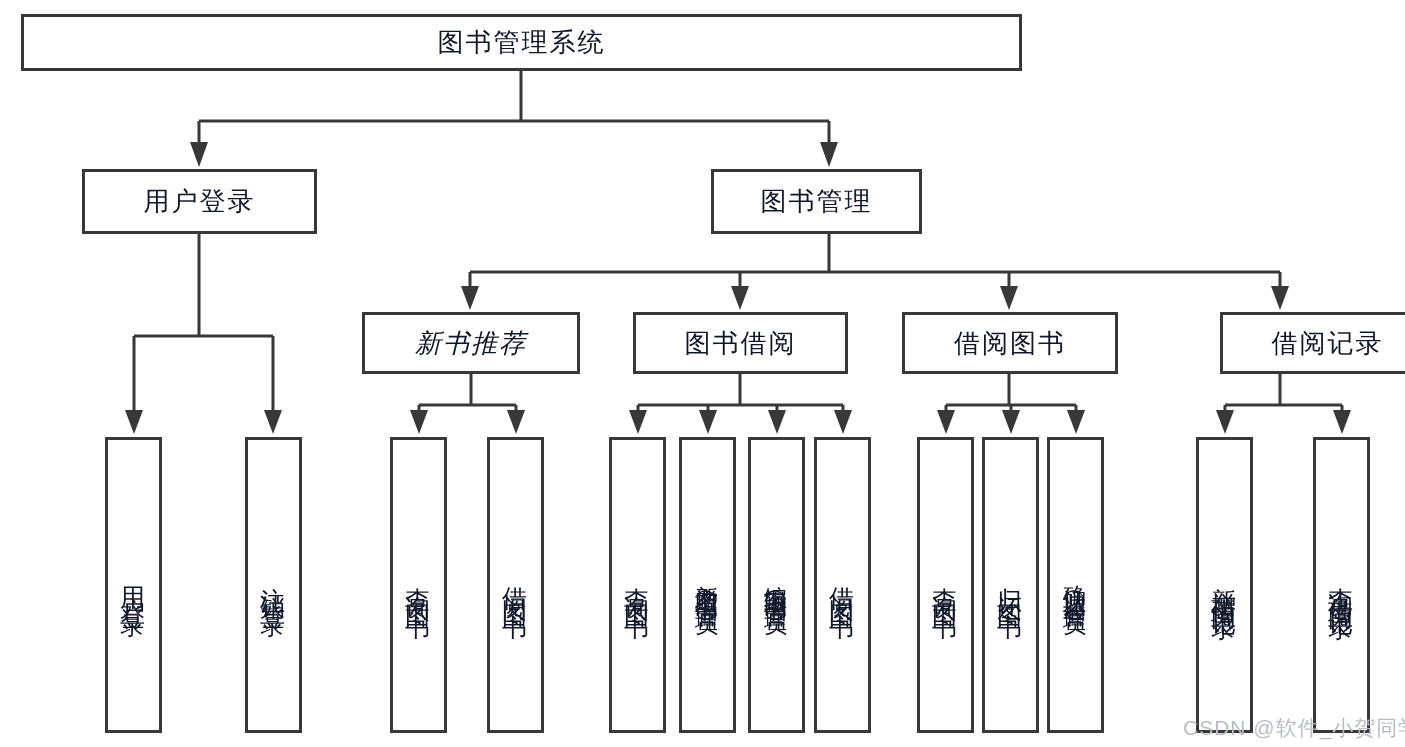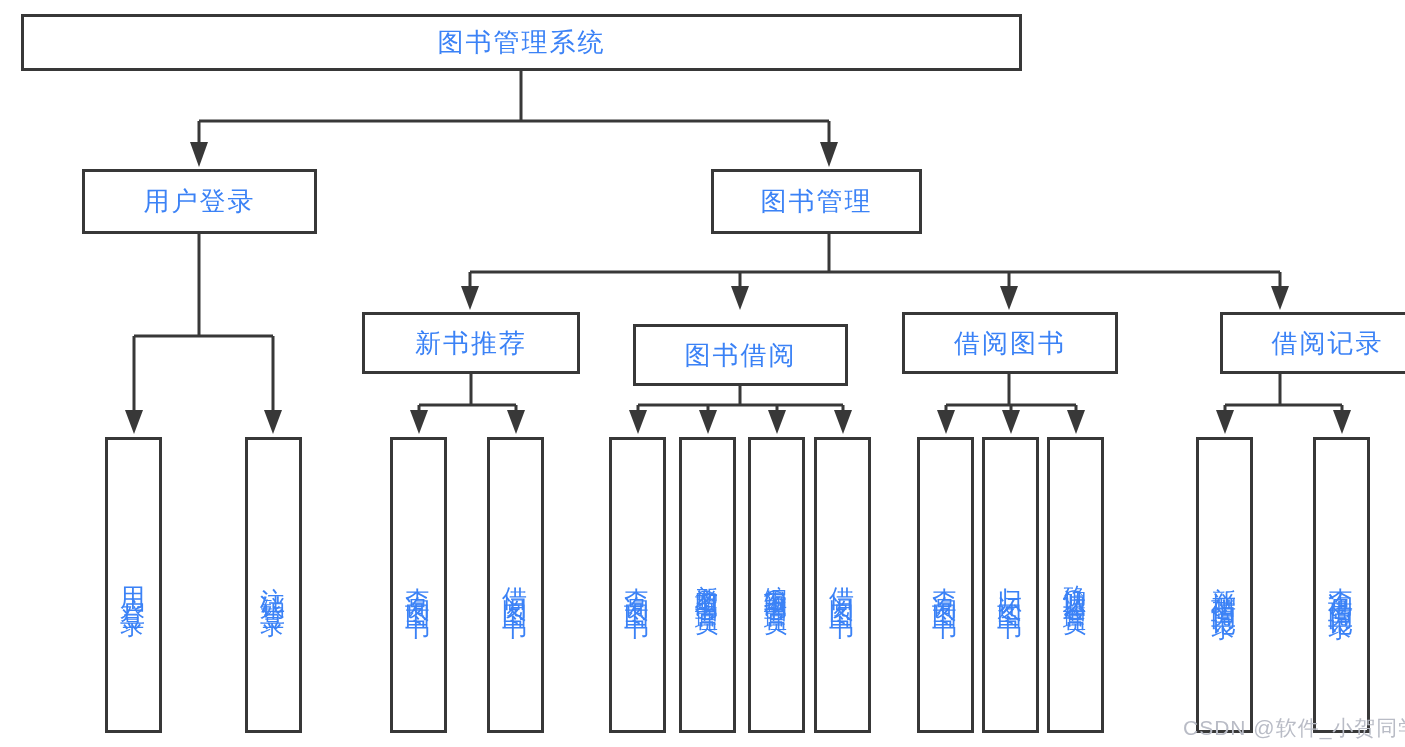--- a/index.html
+++ b/index.html
@@ -9,21 +9,21 @@
     background:#ffffff;
     font-family:"Liberation Sans","DejaVu Sans",sans-serif;
     overflow:hidden;
   }
   .connectors{position:absolute;left:0;top:0;width:1405px;height:747px;}
   .node{
     position:absolute;
     box-sizing:border-box;
     border:3px solid #383838;
     background:#ffffff;
-    color:#3b82f6;
+    color:#0f172a;
     display:flex;align-items:center;justify-content:center;
     text-align:center;
     white-space:nowrap;
   }
   .h-node{font-size:26px;letter-spacing:2px;}
   .root{left:21px;top:14px;width:1001px;height:57px;}
   .lvl2{top:169px;height:65px;}
   .lvl3{top:312px;height:62px;}
   .leaf{
     top:437px;height:296px;width:57px;
@@ -83,22 +83,22 @@
       <polygon points="1216,410 1234,410 1225,434"></polygon>
       <polygon points="1333,410 1351,410 1342,434"></polygon>
     </g>
   </svg>
 
   <div class="node h-node root">图书管理系统</div>
 
   <div class="node h-node lvl2" style="left:82px;width:235px;">用户登录</div>
   <div class="node h-node lvl2" style="left:711px;width:211px;">图书管理</div>
 
-  <div class="node h-node lvl3" style="left:362px;width:218px;">新书推荐</div>
-  <div class="node h-node lvl3" style="left:633px;width:215px;margin-top:12px;">图书借阅</div>
+  <div class="node h-node lvl3" style="left:362px;width:218px;font-style:italic;">新书推荐</div>
+  <div class="node h-node lvl3" style="left:633px;width:215px;">图书借阅</div>
   <div class="node h-node lvl3" style="left:902px;width:216px;">借阅图书</div>
   <div class="node h-node lvl3" style="left:1220px;width:215px;">借阅记录</div>
 
   <div class="node leaf" style="left:105px;">用户登录</div>
   <div class="node leaf" style="left:245px;">注销登录</div>
 
   <div class="node leaf" style="left:390px;">查询图书</div>
   <div class="node leaf" style="left:487px;">借阅图书</div>
 
   <div class="node leaf" style="left:609px;">查询图书</div>

